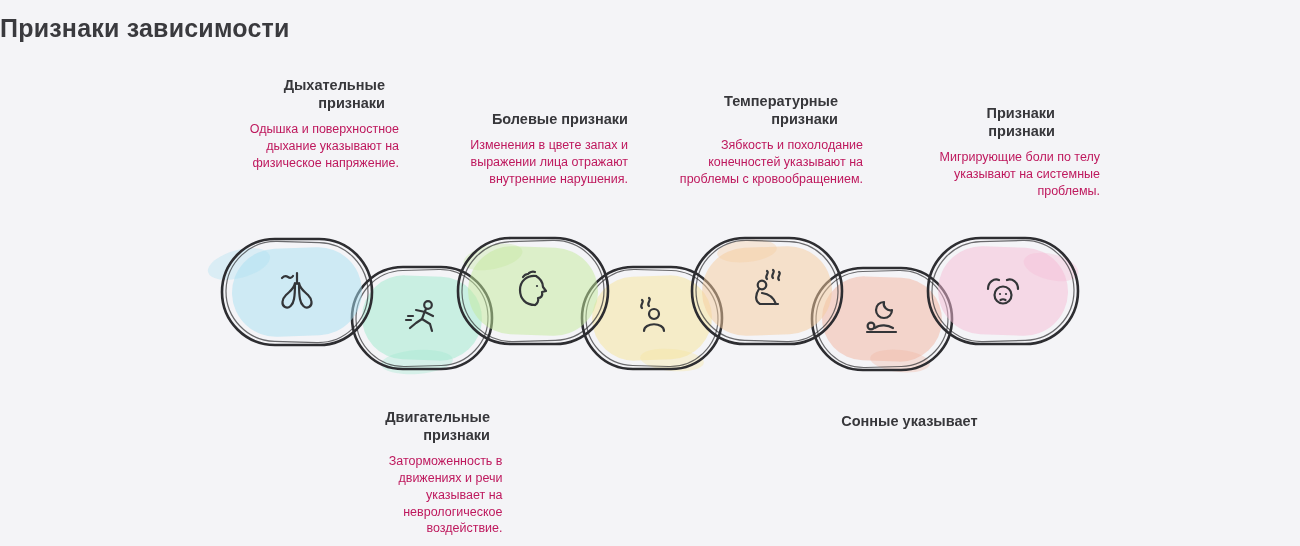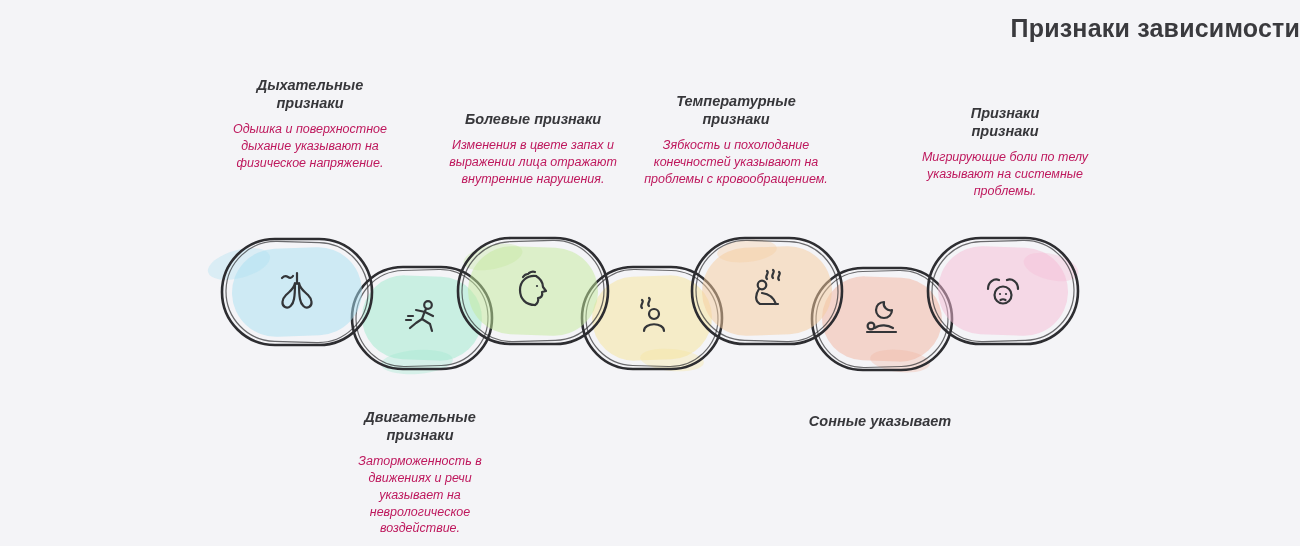--- a/index.html
+++ b/index.html
@@ -5,27 +5,26 @@
   html, body { margin:0; padding:0; }
   body {
     width:1300px; height:546px;
     background:#f4f4f7;
     font-family:"Liberation Sans", sans-serif;
     overflow:hidden;
   }
   .canvas { position:relative; width:1300px; height:546px; }
   .title {
     position:absolute; top:14px; left:0; right:0;
-    text-align:right; font-size:25px; font-weight:bold;
+    text-align:left; font-size:25px; font-weight:bold;
     color:#3a3a3e; letter-spacing:.2px; margin:0;
   }
   .tb {
     position:absolute; transform:translateX(-50%);
-    text-align:center;
-    font-style:italic;
+    text-align:right;
   }
   .hd {
     font-size:14.5px; font-weight:bold; color:#37373b;
     line-height:1.25; margin:0 auto 9px auto;
   }
   .bd {
     font-size:12.5px; color:#be185d; line-height:1.34;
   }
   svg.chain { position:absolute; left:0; top:0; pointer-events:none; }
   .ol  { fill:none; stroke:#2d2d31; stroke-width:2.6; }
@@ -44,21 +43,21 @@
   <div class="tb" style="left:310px; top:76px; width:178px">
     <div class="hd" style="max-width:150px">Дыхательные признаки</div>
     <div class="bd">Одышка и поверхностное дыхание указывают на физическое напряжение.</div>
   </div>
 
   <div class="tb" style="left:533px; top:110px; width:190px">
     <div class="hd">Болевые признаки</div>
     <div class="bd">Изменения в цвете запах и выражении лица отражают внутренние нарушения.</div>
   </div>
 
-  <div class="tb" style="left:736px; top:92px; width:200px">
+  <div class="tb" style="left:763px; top:92px; width:200px">
     <div class="hd" style="max-width:150px">Температурные признаки</div>
     <div class="bd">Зябкость и похолодание конечностей указывают на проблемы с кровообращением.</div>
   </div>
 
   <div class="tb" style="left:1005px; top:104px; width:190px">
     <div class="hd" style="max-width:100px">Признаки признаки</div>
     <div class="bd">Мигрирующие боли по телу указывают на системные проблемы.</div>
   </div>
 
   <div class="tb" style="left:420px; top:408px; width:165px">

